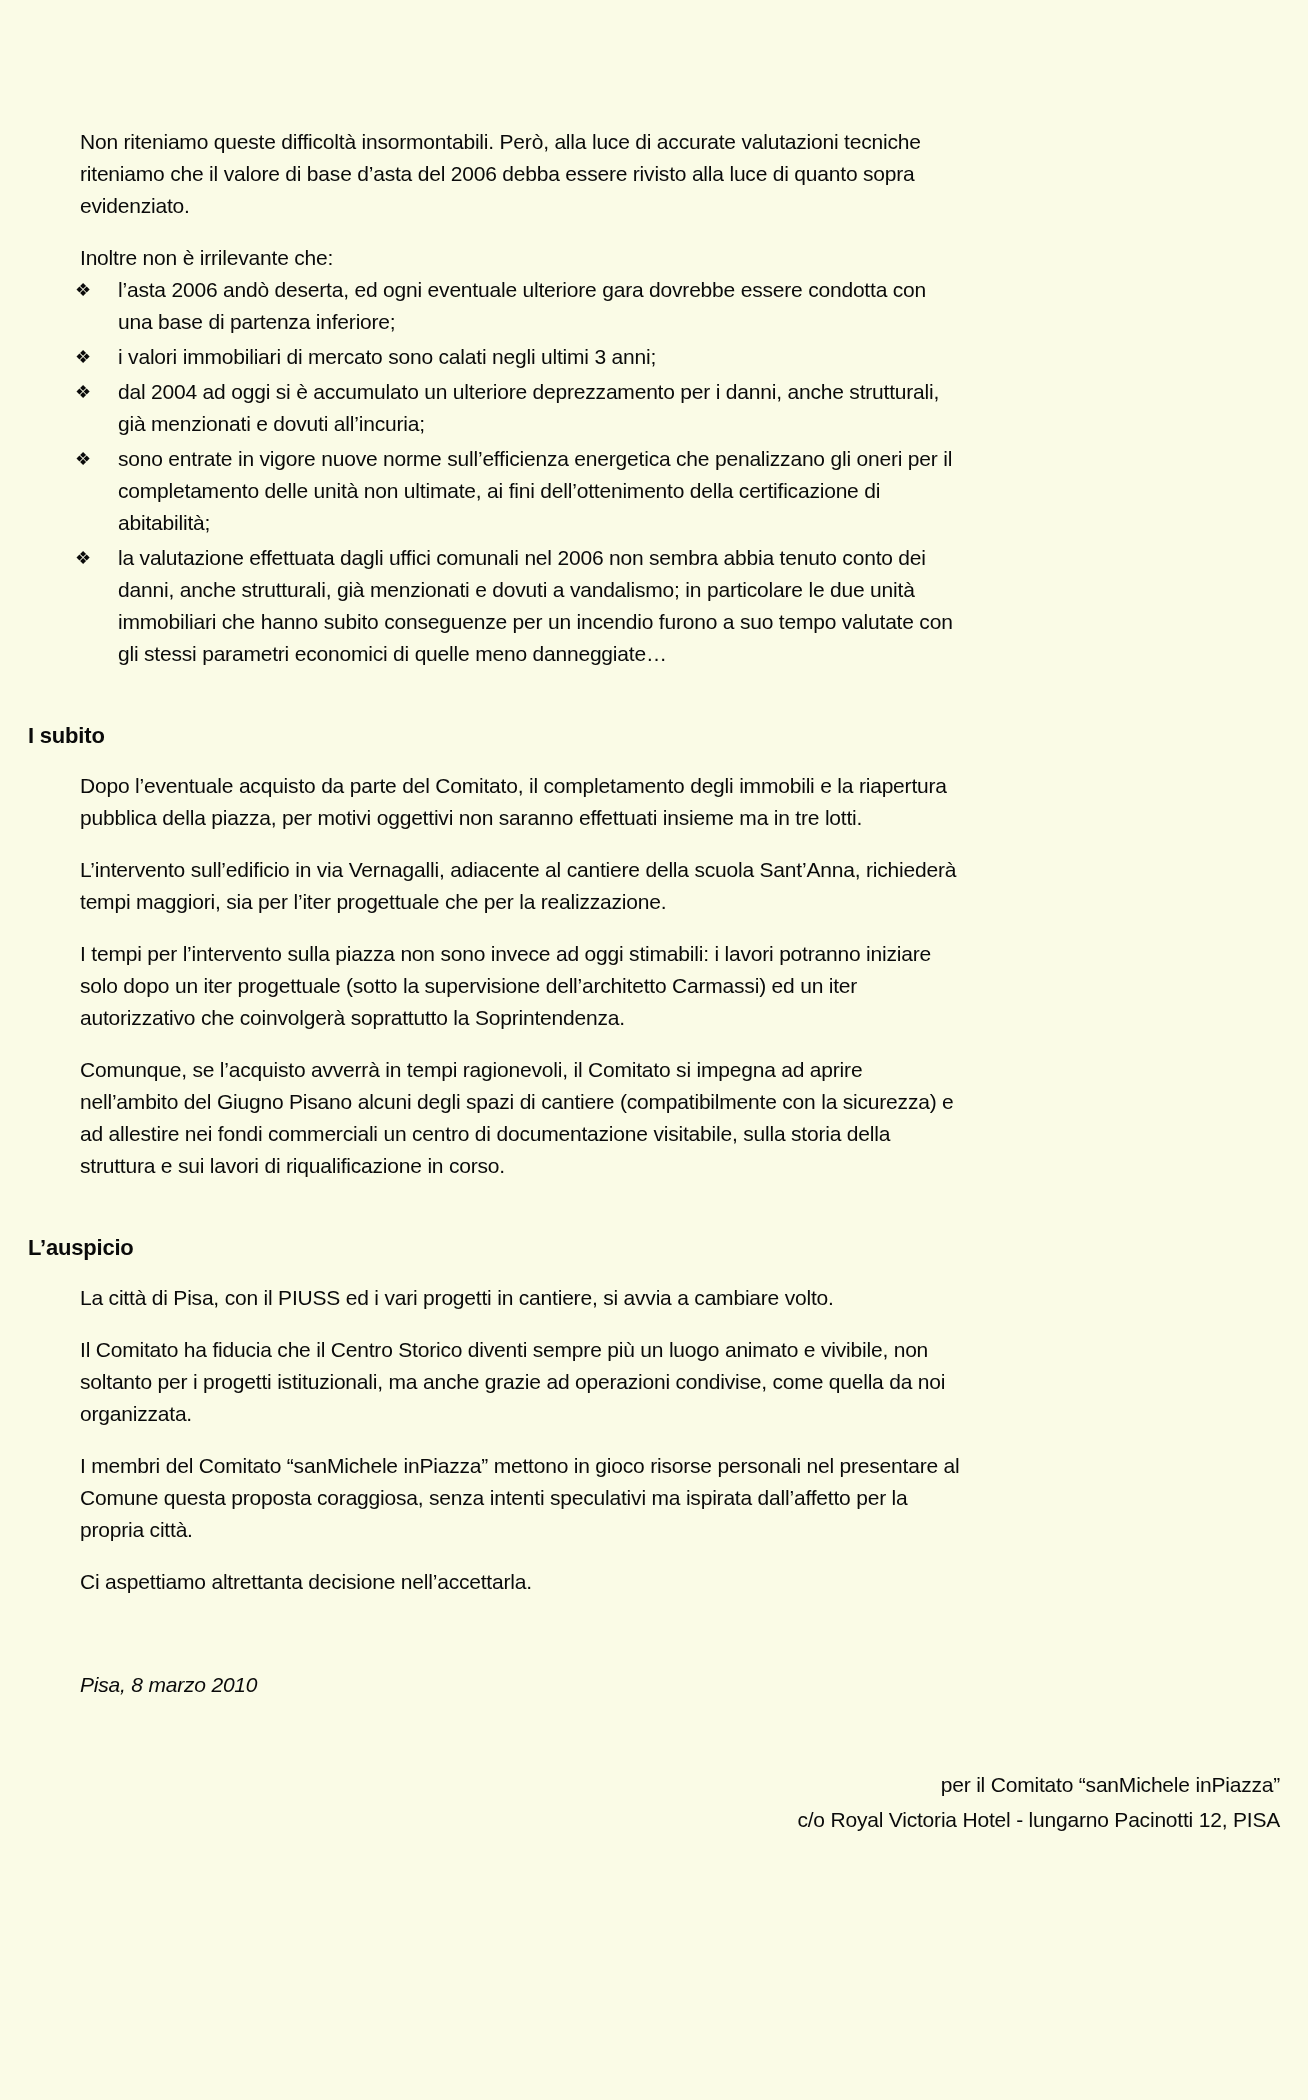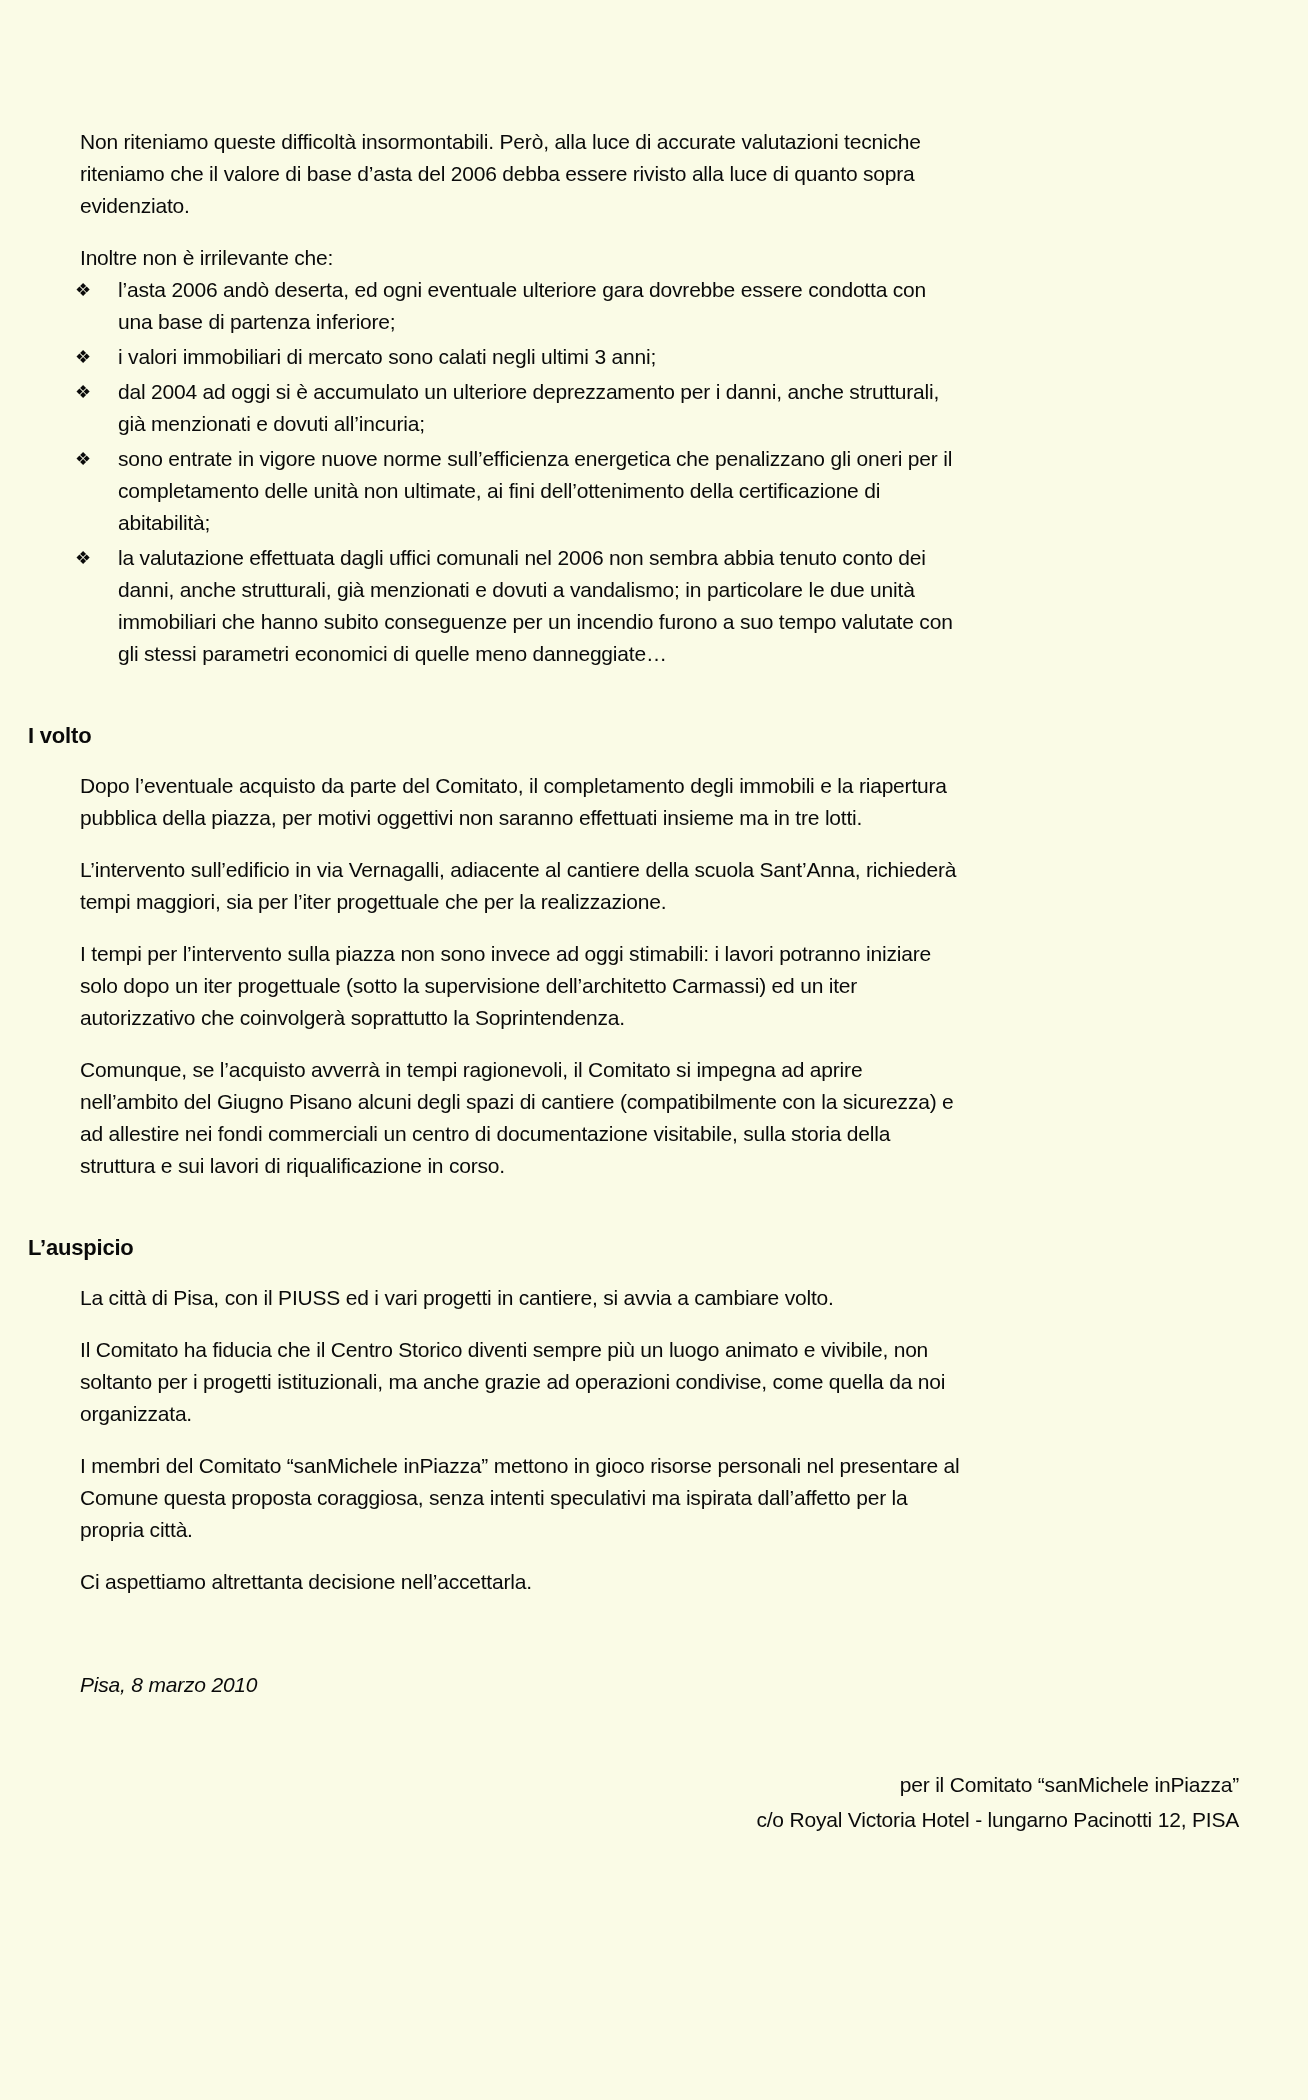--- a/index.html
+++ b/index.html
@@ -13,21 +13,21 @@
     color: #0A0A0A;
     font-family: "Liberation Sans", "DejaVu Sans", sans-serif;
     font-size: 21px;
     line-height: 32px;
     letter-spacing: -0.2px;
   }
   .page {
     box-sizing: border-box;
     width: 1308px;
     min-height: 2100px;
-    padding: 126px 69px 40px 28px;
+    padding: 126px 28px 40px 28px;
   }
   p.para {
     margin: 0 0 20px 52px;
     max-width: 880px;
   }
   p.para.tight {
     margin-bottom: 0;
   }
   ul.bullets {
     list-style: none;
@@ -93,21 +93,21 @@
     <li class="bullet-item">
       <span class="bullet-glyph">❖</span>
       <span class="bullet-text">sono entrate in vigore nuove norme sull’efficienza energetica che penalizzano gli oneri per il completamento delle unità non ultimate, ai fini dell’ottenimento della certificazione di abitabilità;</span>
     </li>
     <li class="bullet-item">
       <span class="bullet-glyph">❖</span>
       <span class="bullet-text">la valutazione effettuata dagli uffici comunali nel 2006 non sembra abbia tenuto conto dei danni, anche strutturali, già menzionati e dovuti a vandalismo; in particolare le due unità immobiliari che hanno subito conseguenze per un incendio furono a suo tempo valutate con gli stessi parametri economici di quelle meno danneggiate…</span>
     </li>
   </ul>
 
-  <h2 class="section-heading">I volto</h2>
+  <h2 class="section-heading">I subito</h2>
 
   <p class="para">Dopo l’eventuale acquisto da parte del Comitato, il completamento degli immobili e la riapertura pubblica della piazza, per motivi oggettivi non saranno effettuati insieme ma in tre lotti.</p>
   <p class="para">L’intervento sull’edificio in via Vernagalli, adiacente al cantiere della scuola Sant’Anna, richiederà tempi maggiori, sia per l’iter progettuale che per la realizzazione.</p>
   <p class="para">I tempi per l’intervento sulla piazza non sono invece ad oggi stimabili: i lavori potranno iniziare solo dopo un iter progettuale (sotto la supervisione dell’architetto Carmassi) ed un iter autorizzativo che coinvolgerà soprattutto la Soprintendenza.</p>
   <p class="para">Comunque, se l’acquisto avverrà in tempi ragionevoli, il Comitato si impegna ad aprire nell’ambito del Giugno Pisano alcuni degli spazi di cantiere (compatibilmente con la sicurezza) e ad allestire nei fondi commerciali un centro di documentazione visitabile, sulla storia della struttura e sui lavori di riqualificazione in corso.</p>
 
   <h2 class="section-heading">L’auspicio</h2>
 
   <p class="para">La città di Pisa, con il PIUSS ed i vari progetti in cantiere, si avvia a cambiare volto.</p>
   <p class="para">Il Comitato ha fiducia che il Centro Storico diventi sempre più un luogo animato e vivibile, non soltanto per i progetti istituzionali, ma anche grazie ad operazioni condivise, come quella da noi organizzata.</p>

